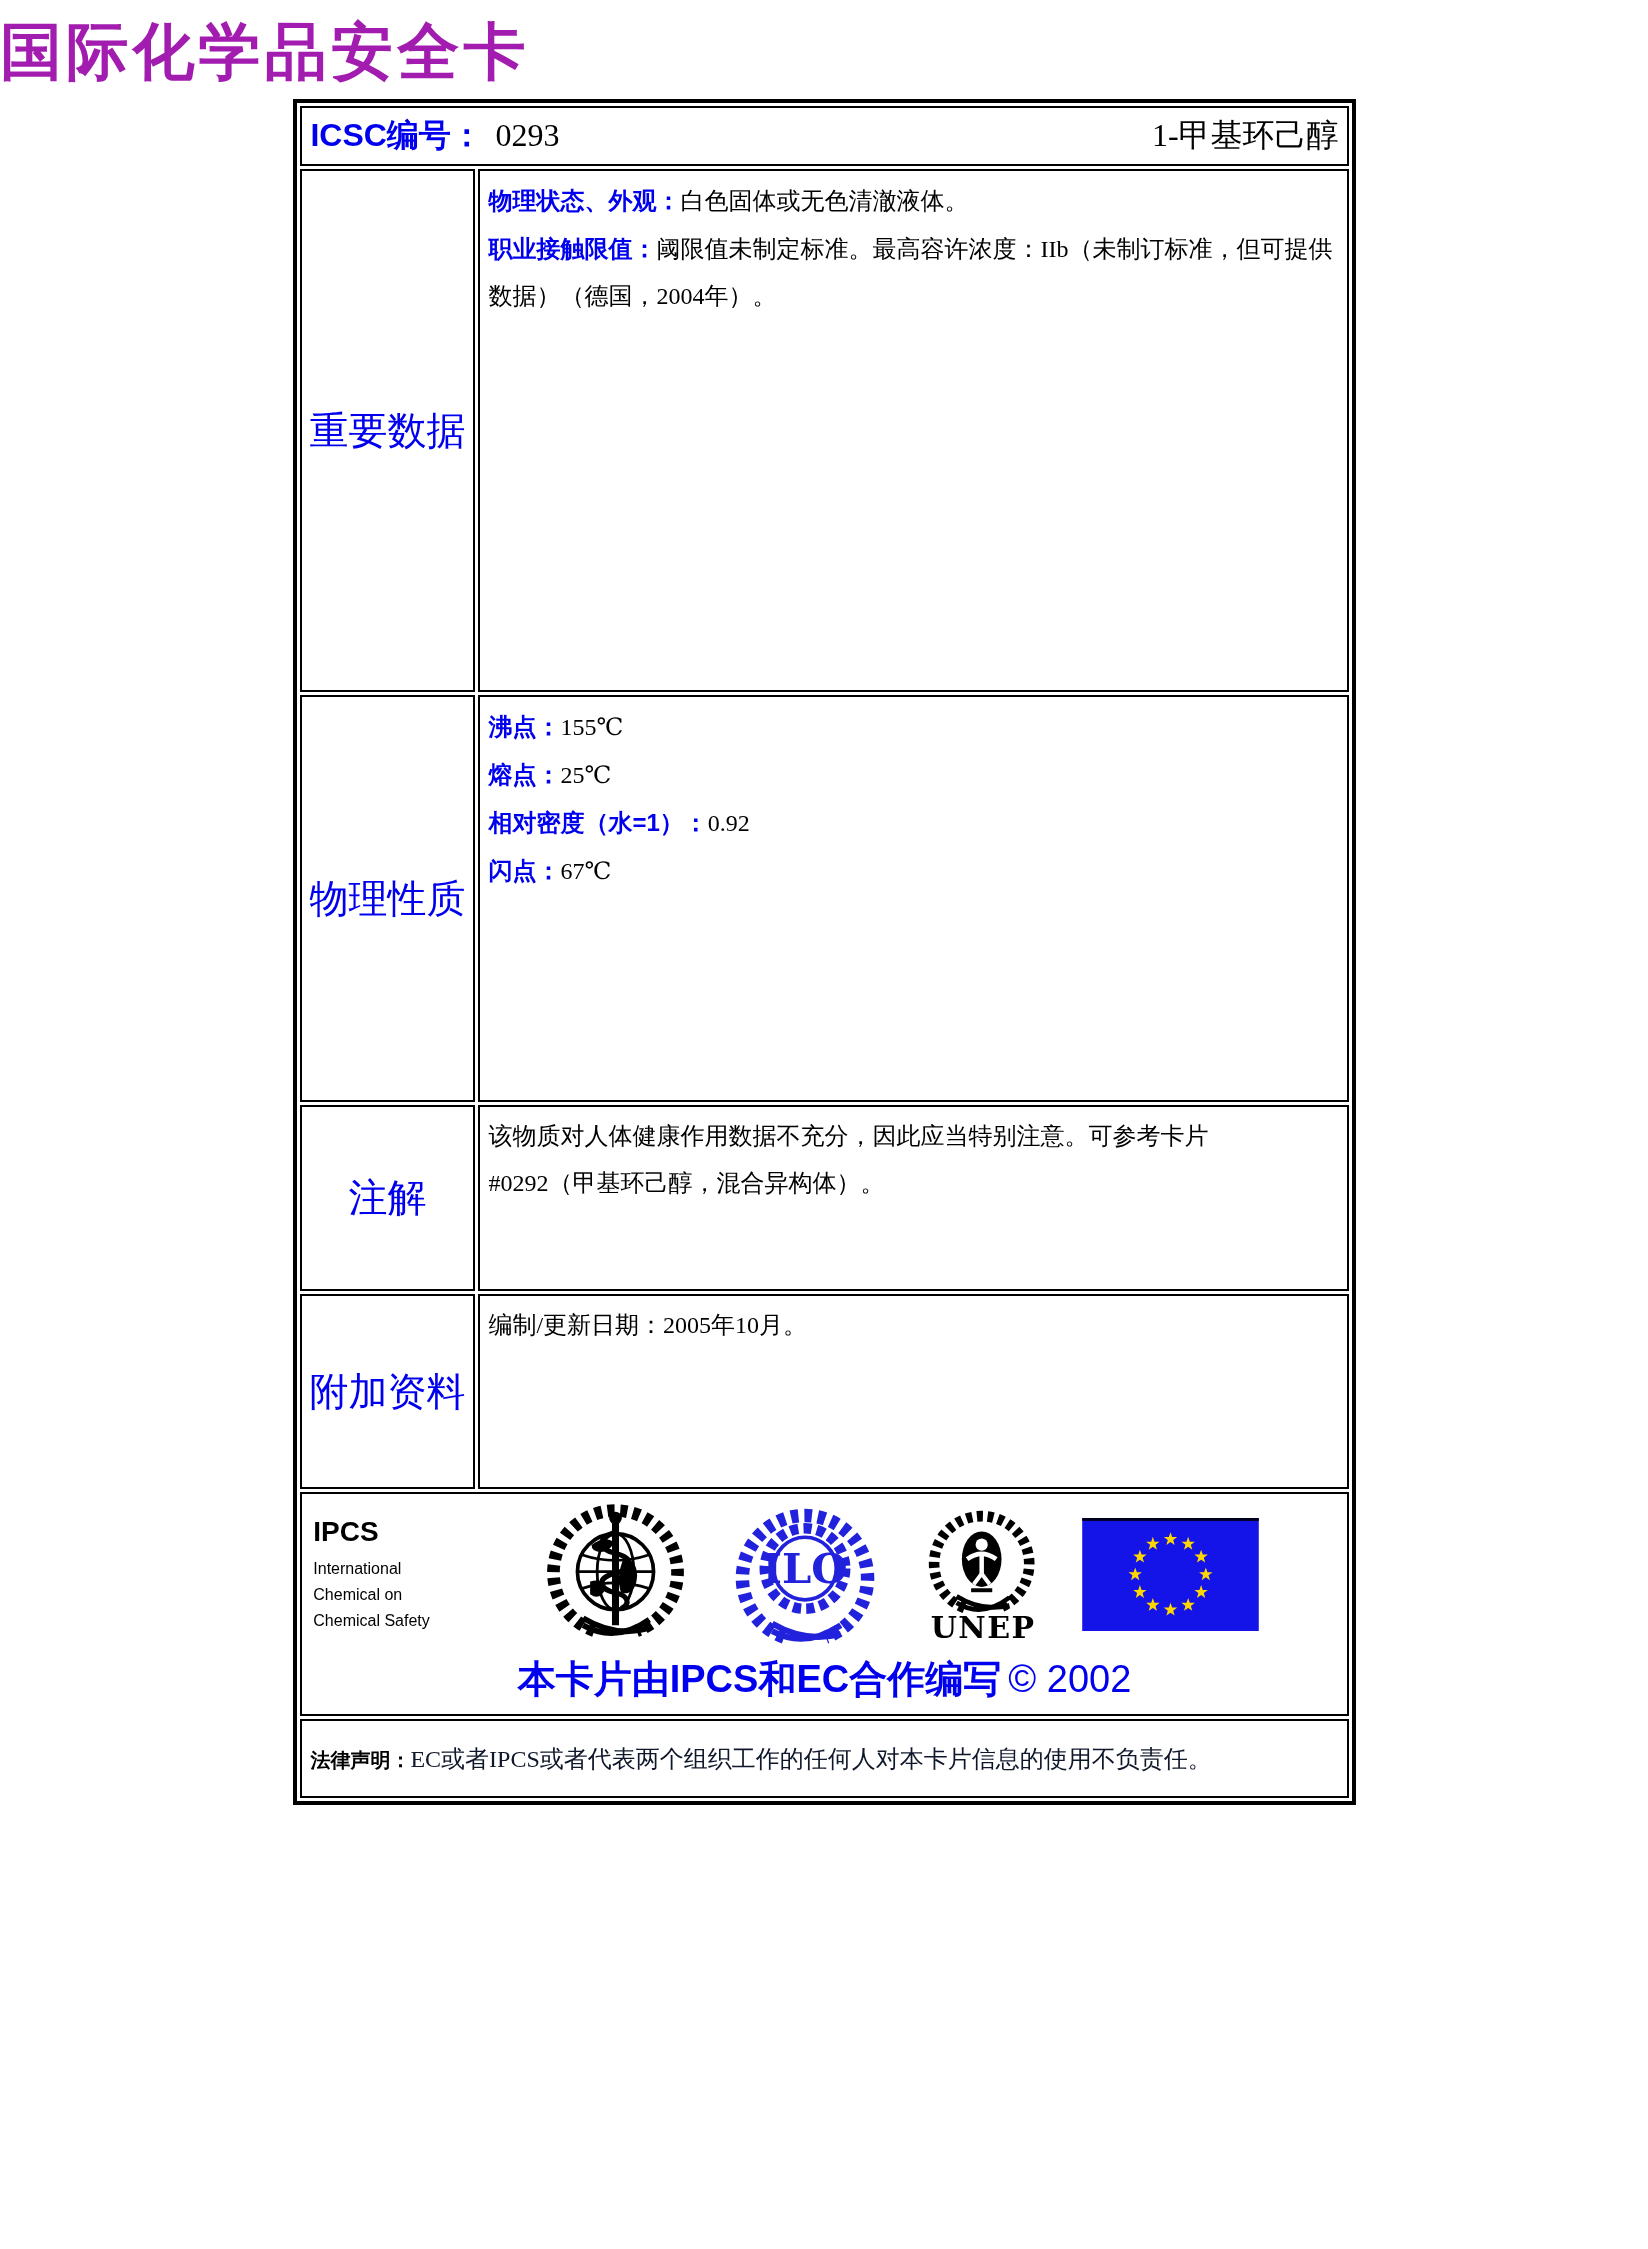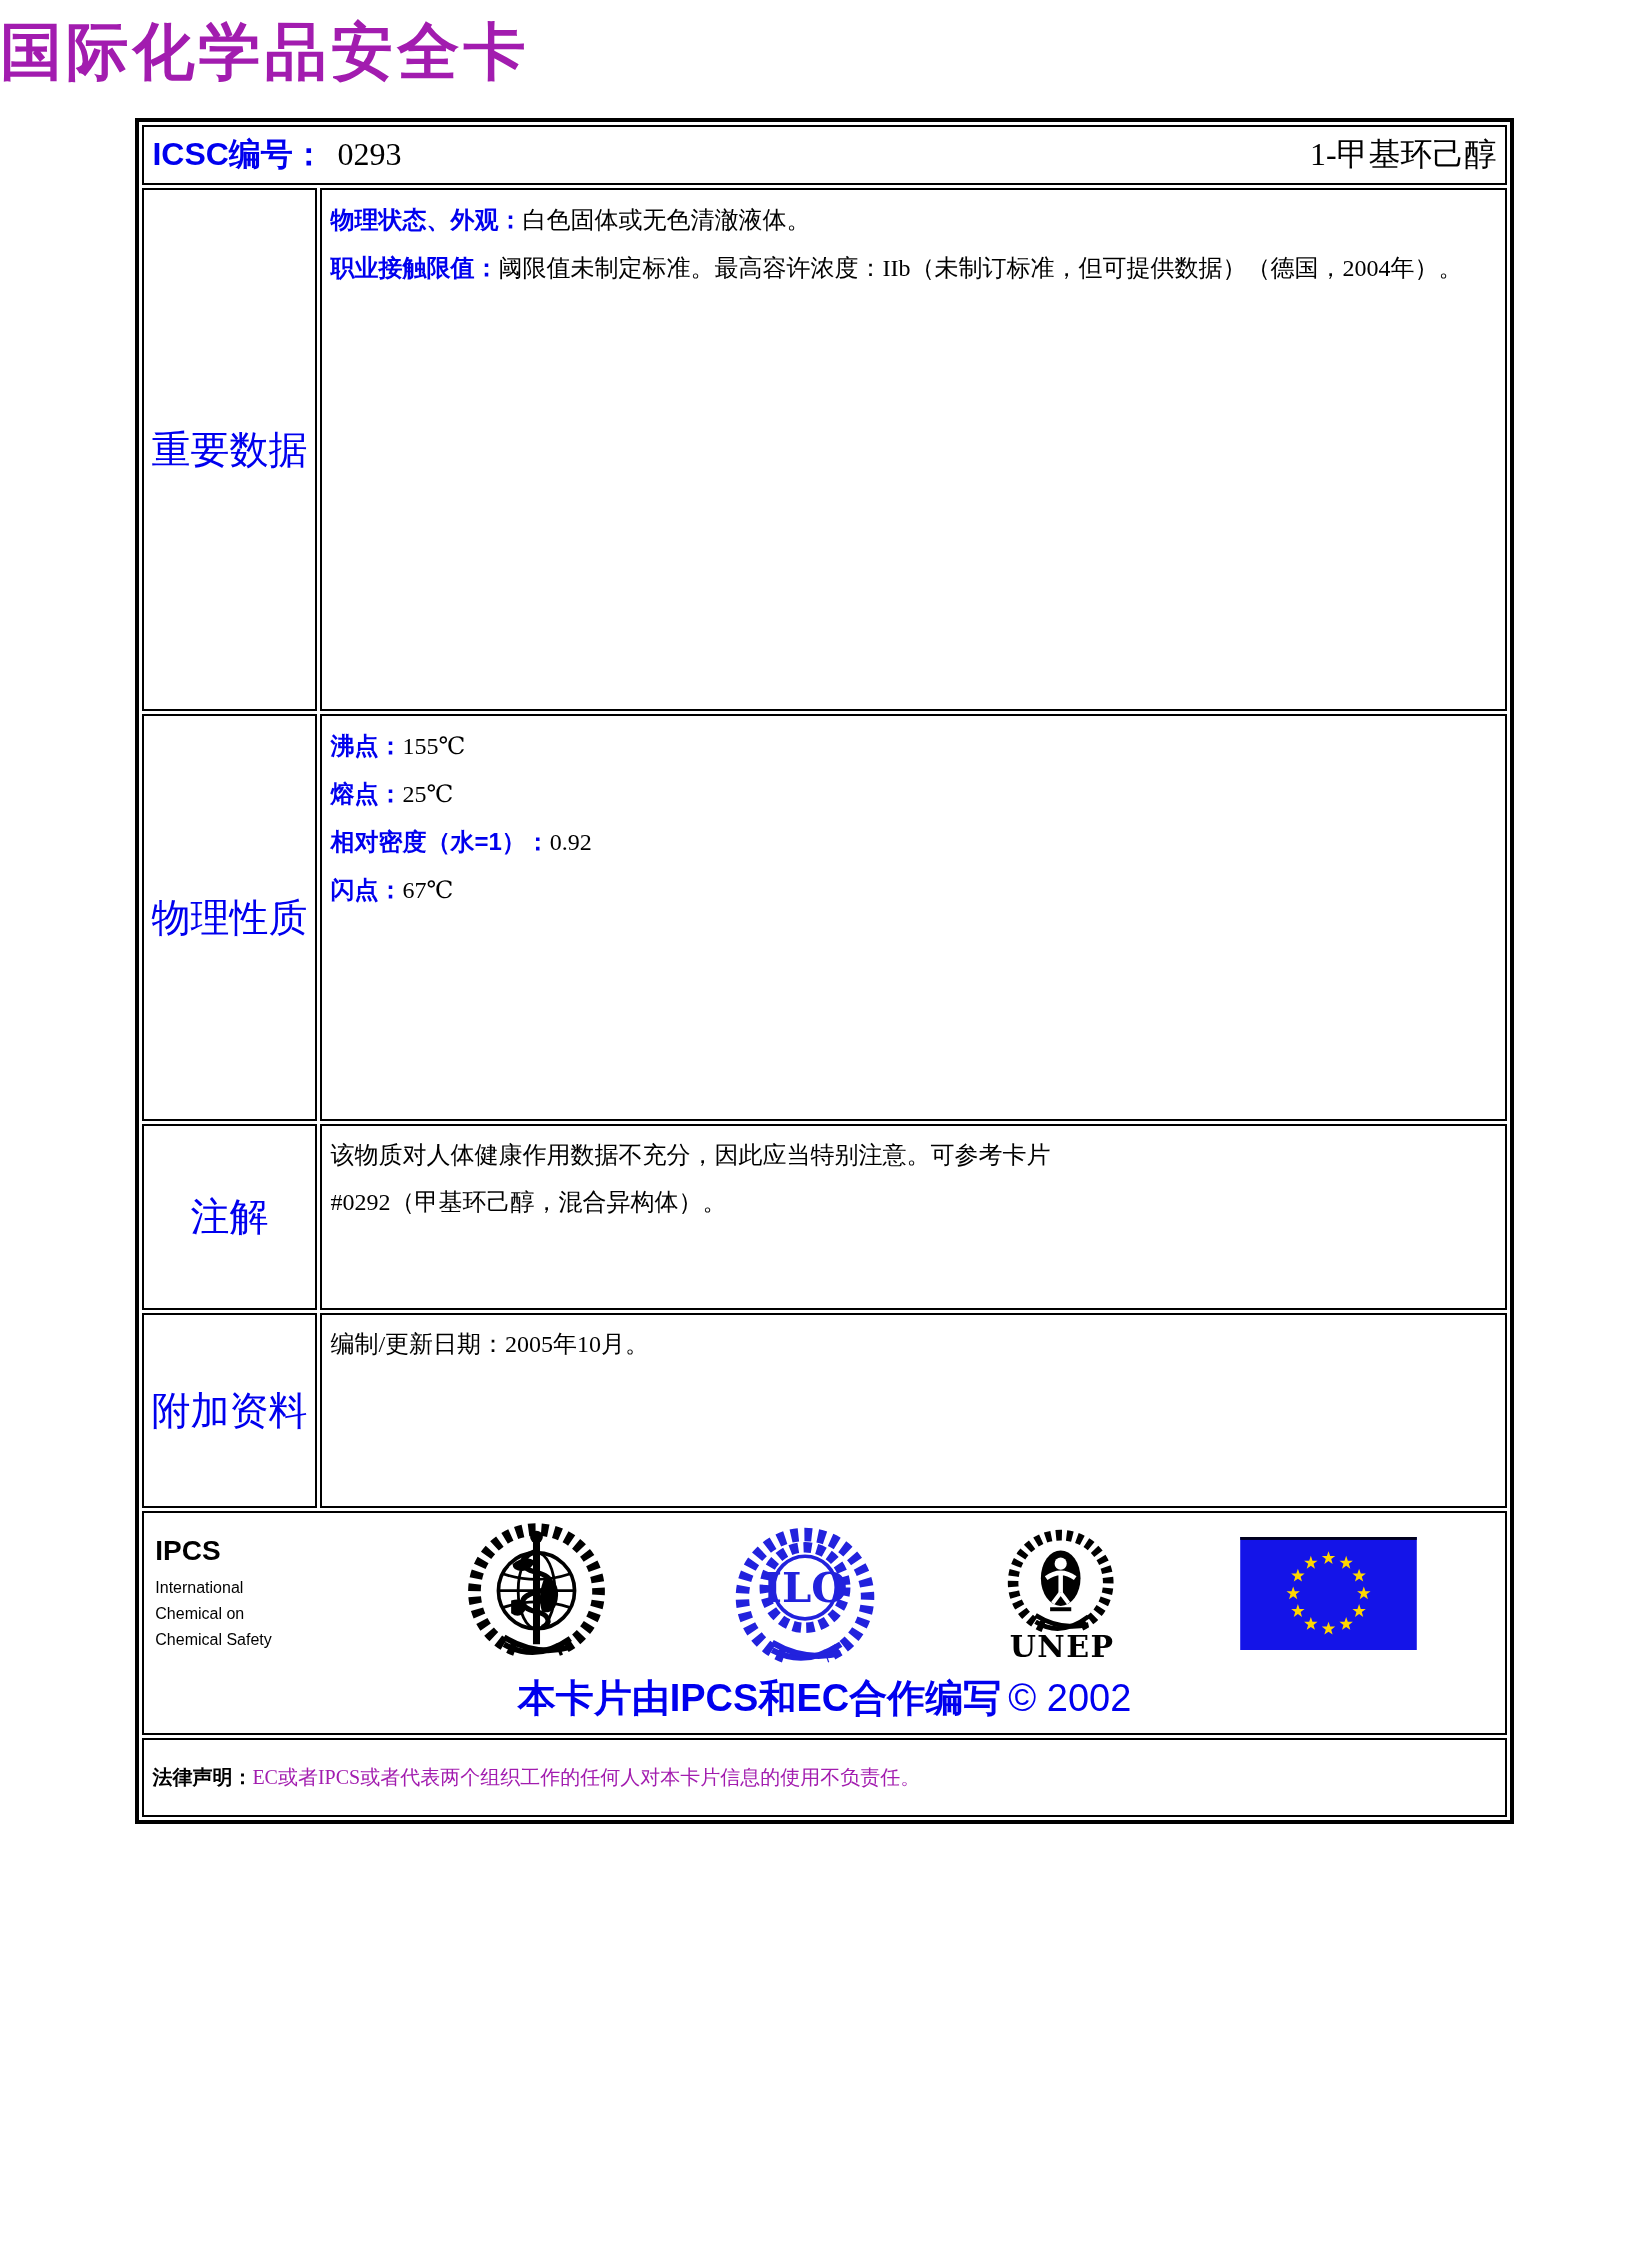--- a/index.html
+++ b/index.html
@@ -8,22 +8,22 @@
   .page-title{
     padding-top:10px;
     font-family:"DejaVu Serif","Liberation Serif",serif;
     font-weight:bold;
     font-size:62px;
     letter-spacing:4.2px;
     color:#a21caf;
   }
 
   table.card{
-    width:1379px;
-    margin:24px auto 0 auto;
+    width:1063px;
+    margin:5px auto 0 auto;
     border:4.2px solid #000;
     border-collapse:separate;
     border-spacing:3.5px;
     table-layout:fixed;
   }
   table.card td{border:2.1px solid #000;background:#fff;}
 
   col.label-col{width:175px;}
 
   .header-cell{height:56px;vertical-align:middle;padding:0 8.4px;}
@@ -71,21 +71,21 @@
     font-family:"Liberation Sans","DejaVu Sans",sans-serif;
     font-weight:bold;font-size:38px;color:#0000ee;
   }
   .copyright .year{font-weight:normal;margin-left:7px;}
 
   .legal-cell{height:70px;vertical-align:middle;padding:2.8px 8.4px;}
   .legal-label{
     font-family:"Liberation Sans","DejaVu Sans",sans-serif;
     font-weight:bold;font-size:20px;color:#000;
   }
-  .legal-text{font-size:20px;color:#a21caf;}
+  .legal-text{font-size:24px;color:#0f172a;}
 
   svg{display:block;}
 </style>
 </head>
 <body>
 
 <div class="page-title">国际化学品安全卡</div>
 
 <table class="card">
   <colgroup>

